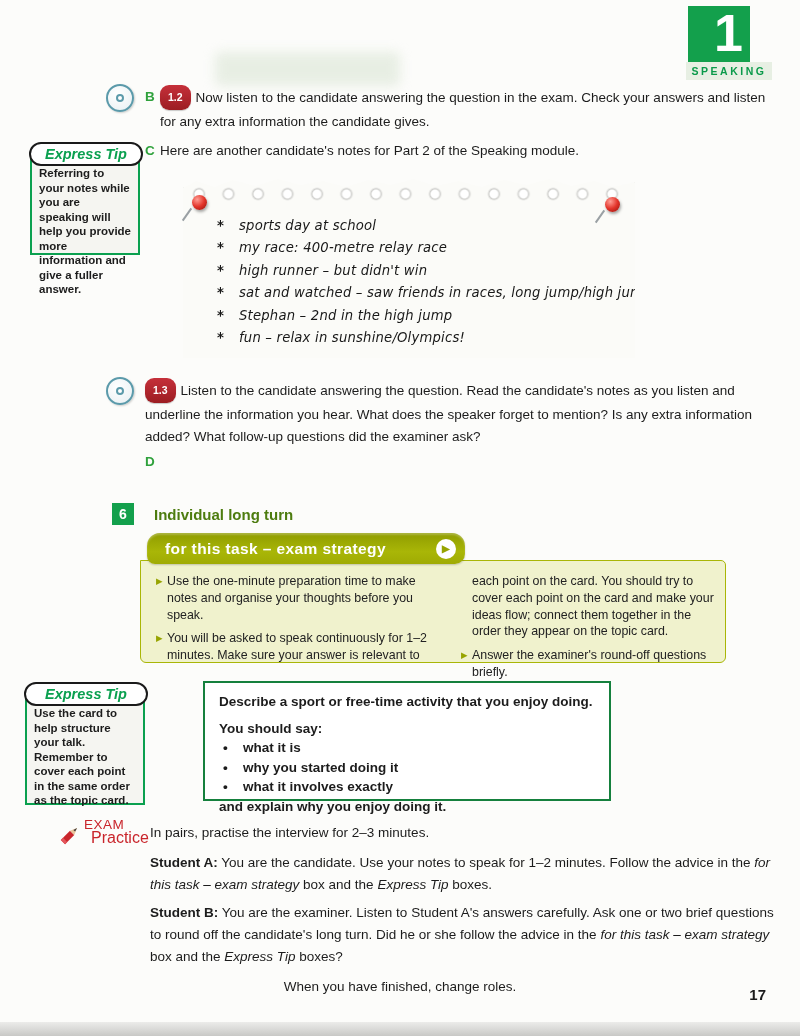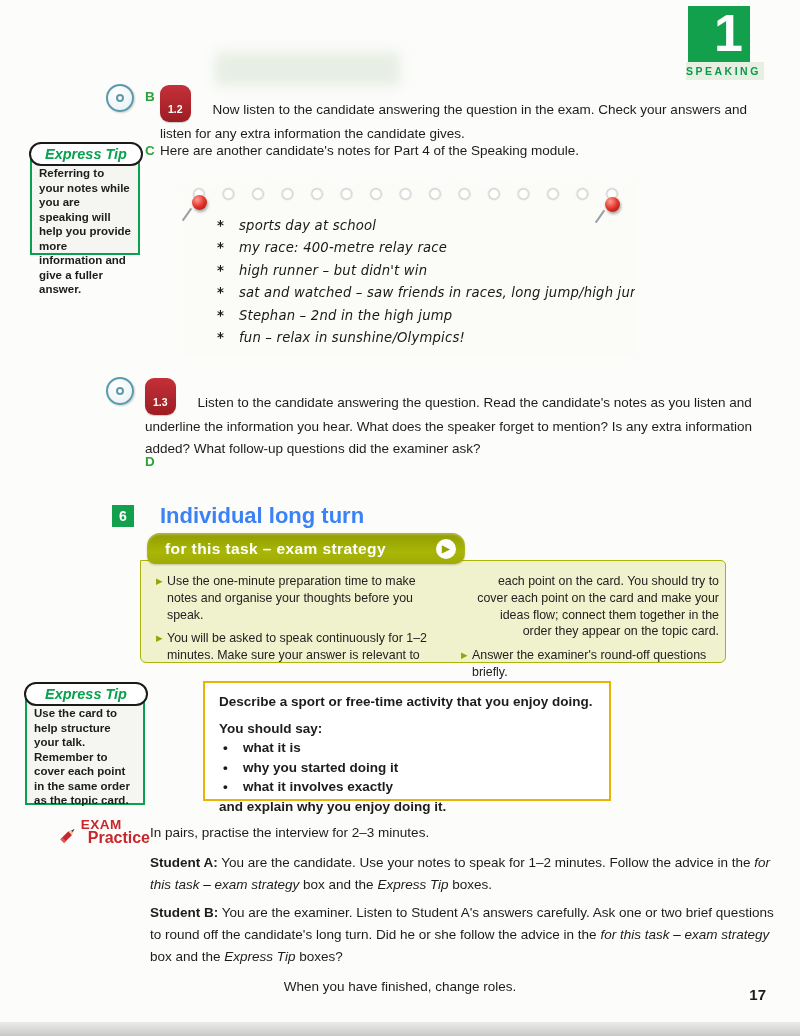--- a/index.html
+++ b/index.html
@@ -14,37 +14,37 @@
   
   .ghost { left:215px; top:52px; width:185px; height:34px; background:#dde7d8;
     filter:blur(6px); opacity:.65; border-radius:4px; }
   .scan-bottom { left:0; bottom:0; width:800px; height:14px;
     background:linear-gradient(#ececea,#c8c8c6); }
 
   
   .unit-square { left:688px; top:6px; width:62px; height:56px; background:#13a04c;
     color:#fff; font-weight:bold; font-size:52px; line-height:54px; text-align:right;
     padding-right:7px; }
-  .unit-strip { left:686px; top:62px; width:78px; height:18px; background:#e7efe3;
+  .unit-strip { left:686px; top:62px; width:86px; height:18px; background:#e7efe3;
     color:#0a9a4a; font-size:10.5px; font-weight:bold; letter-spacing:2.5px;
-    text-align:left; line-height:18px; }
+    text-align:center; line-height:18px; }
 
   
   .cd { width:28px; height:28px; border:2px solid #5b9aaa; border-radius:50%;
     background:radial-gradient(circle at 40% 35%, #ffffff, #eef4f6 70%, #e2ecef);
     box-shadow:1px 1px 2px rgba(0,0,0,.18); display:flex; align-items:center; justify-content:center; }
   .cd span { width:8px; height:8px; border:2px solid #5b9aaa; border-radius:50%; background:#fff; display:block; }
   .cd1 { left:106px; top:84px; } .cd2 { left:106px; top:377px; }
 
   
   .para { font-size:13.5px; line-height:22px; }
   .letter { position:absolute; left:-15px; top:0; color:#2fa13c; font-weight:bold; }
   .pill { display:inline-block; background:linear-gradient(#c5303a,#9c1d22); color:#fff;
-    font-size:10.5px; font-weight:bold; padding:13px 8px 2px; border-radius:9px;
-    transform:translateY(-1px); margin-right:22px; box-shadow:0 1px 1px rgba(0,0,0,.2); }
+    font-size:10.5px; font-weight:bold; padding:1px 8px 2px; border-radius:9px;
+    transform:translateY(-1px); margin-right:5px; box-shadow:0 1px 1px rgba(0,0,0,.2); }
   .pB { left:160px; top:86px; width:612px; }
   .pC { left:160px; top:140px; width:612px; }
   .p13 { left:145px; top:379px; width:630px; }
   .pD { left:160px; top:451px; width:614px; }
 
   
   .tipbox { border:2px solid #0aa04f; background:#f5f5f1; font-size:11.5px; font-weight:bold;
     line-height:14.5px; padding:12px 7px 6px; }
   .tip1 { left:30px; top:152px; width:110px; height:103px; }
   .tip2 { left:25px; top:692px; width:120px; height:113px; }
@@ -71,48 +71,48 @@
     background:radial-gradient(circle at 35% 30%, #ff9d94, #e3342a 50%, #8e100b);
     box-shadow:1px 2px 3px rgba(0,0,0,.35); z-index:3; }
   .pin::after { content:""; position:absolute; left:-6px; top:12px; width:2px; height:15px;
     background:#9aa0a4; transform:rotate(35deg); z-index:-1; }
   .pin1 { left:192px; top:195px; } .pin2 { left:605px; top:197px; }
 
   
   .sec { left:112px; top:503px; display:flex; align-items:center; }
   .sec .num { width:22px; height:22px; background:#13a04c; color:#fff; font-weight:bold;
     font-size:14px; text-align:center; line-height:22px; }
-  .sec .ttl { margin-left:26px; color:#3b82f6; font-size:22px; font-weight:bold; }
+  .sec .ttl { margin-left:20px; color:#4d7c0f; font-size:15px; font-weight:bold; }
 
   
   .strat { left:140px; top:533px; width:586px; height:130px; }
   .strat .bar { position:absolute; left:7px; top:0; width:318px; height:31px;
     background:linear-gradient(#8f9c00,#a9b607 60%,#9fab03); border-radius:13px 13px 10px 8px;
     color:#fff; font-weight:bold; font-size:15.5px; line-height:31px; padding-left:18px;
     letter-spacing:.4px; box-shadow:inset 0 2px 2px rgba(255,255,255,.25), 0 1px 2px rgba(0,0,0,.2); }
   .strat .play { position:absolute; right:9px; top:5.5px; width:20px; height:20px; background:#fff;
     border-radius:50%; color:#97a400; font-size:10px; line-height:20px; text-align:center; }
   .strat .body { position:absolute; left:0; top:27px; width:586px; height:103px;
     background:#f0f2cd; border:1px solid #a9b607; border-radius:0 5px 6px 6px; }
   .col { position:absolute; top:12px; font-size:12.4px; line-height:16.8px; color:#222; }
   .colL { left:15px; width:285px; } .colR { left:320px; width:258px; }
   .sb { padding-left:11px; position:relative; margin-bottom:7px; }
   .sb .bmk { position:absolute; left:0; top:0; color:#97a400; font-size:8.5px; }
-  .sb.nomark { padding-left:11px;text-align:right; }
-
-  
-  .card { left:203px; top:681px; width:408px; height:120px; border:2px solid #eab308;
+  .sb.nomark { padding-left:11px; }
+
+  
+  .card { left:203px; top:681px; width:408px; height:120px; border:2px solid #15803d;
     background:#fff; padding:9px 14px; font-weight:bold; font-size:13.5px; line-height:19.5px; }
   .card .title { margin-bottom:7px; }
   .card .pt { display:flex; } .card .pt .b { width:24px; padding-left:4px; }
 
   
   .exbadge { left:58px; top:818px; width:92px; display:flex; }
   .pencil { width:24px; height:24px; margin-top:5px; transform:rotate(0deg); }
-  .exbadge .txt { color:#c9252b; font-weight:bold; line-height:13px; margin-left:2px; }
+  .exbadge .txt { color:#c9252b; font-weight:normal; line-height:13px; margin-left:2px; }
   .exbadge .t1 { font-size:13.5px; letter-spacing:.5px; }
   .exbadge .t2 { font-size:16px; margin-left:7px; }
   .pIntro { left:150px; top:822px; width:620px; }
   .pSA { left:150px; top:852px; width:622px; }
   .pSB { left:150px; top:902px; width:624px; }
   .pClose { left:150px; top:976px; width:500px;text-align:center; }
   b.lbl { font-weight:bold; } i.em { font-style:italic; }
   .pagenum { left:700px; top:986px; width:66px; text-align:right; font-weight:bold; font-size:15px; }
 </style>
 </head>
@@ -131,21 +131,21 @@
   <div class="abs para pB">
     <span class="letter">B</span><span class="pill">1.2</span><span>Now listen to the candidate answering the question in the exam. Check your answers and listen for any extra information the candidate gives.</span>
   </div>
 
   <div class="abs tipbox tip1">
     <span class="tiphead">Express Tip</span>
     <span>Referring to your notes while you are speaking will help you provide more information and give a fuller answer.</span>
   </div>
 
   <div class="abs para pC">
-    <span class="letter">C</span><span>Here are another candidate's notes for Part 4 of the Speaking module.</span>
+    <span class="letter">C</span><span>Here are another candidate's notes for Part 2 of the Speaking module.</span>
   </div>
 
   <div class="abs paper">
     <div class="holes"></div>
     <div class="hand">
       <div class="row">
           <span class="mk">*</span>
           <span>sports day at school</span>
         </div>
       <div class="row">

